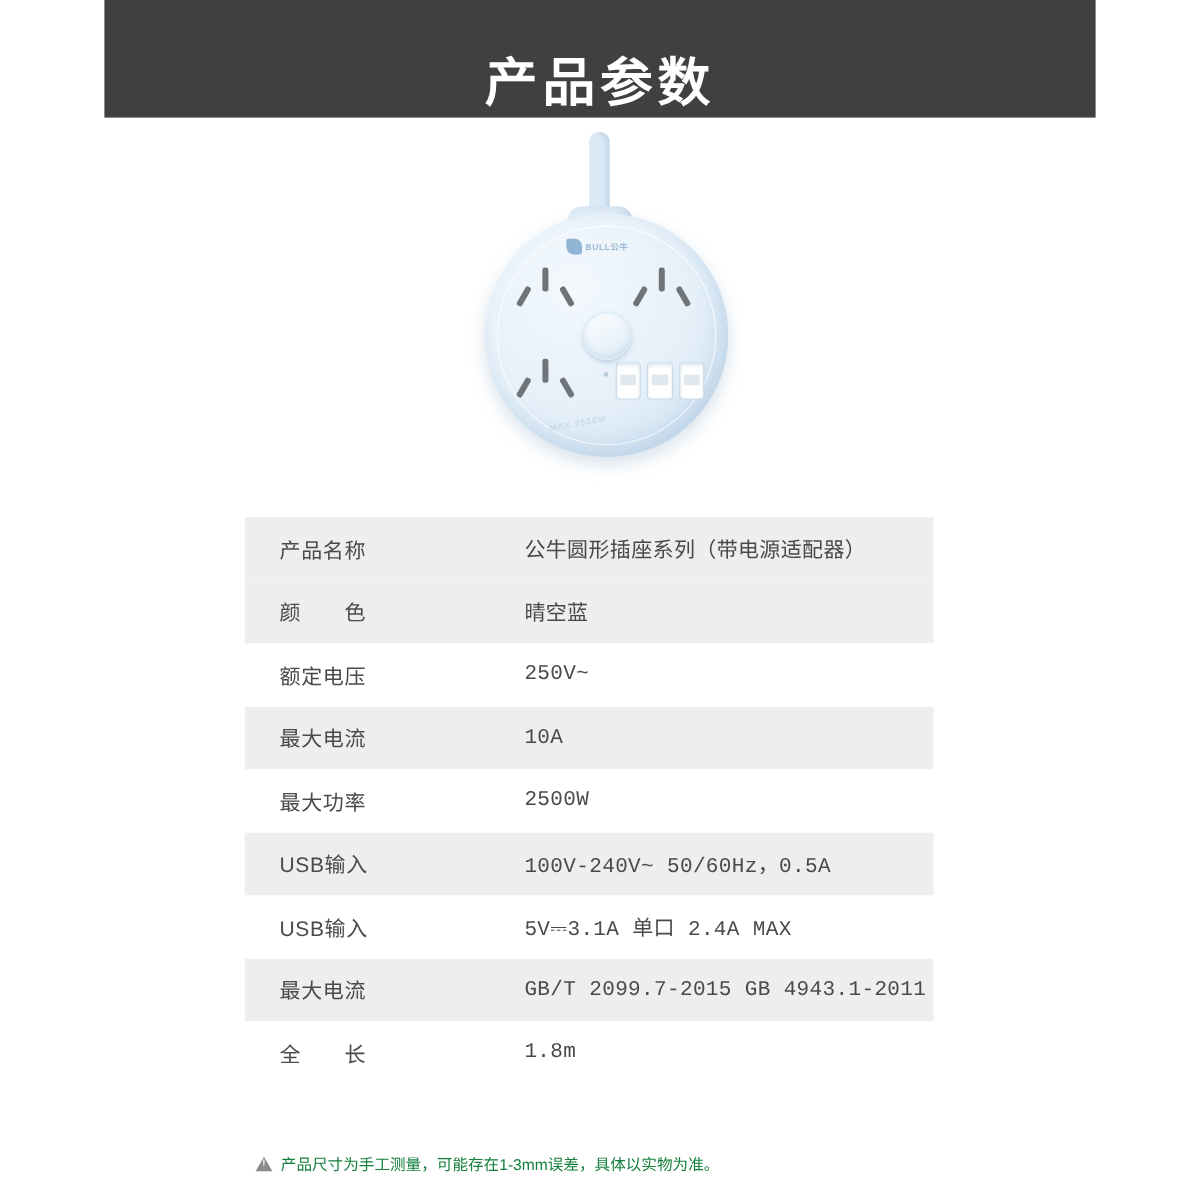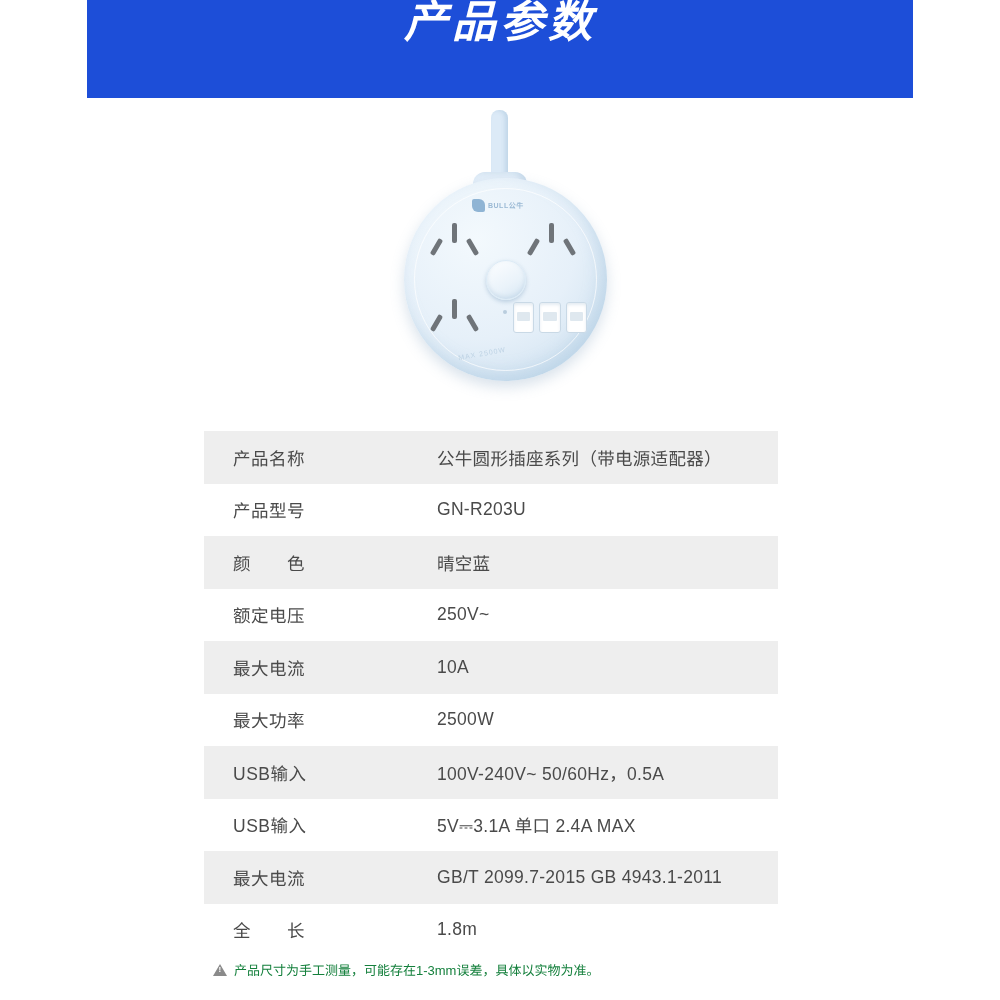--- a/index.html
+++ b/index.html
@@ -16,25 +16,24 @@
     overflow: hidden;
   }
 
   
   .banner {
     position: absolute;
     left: 87px;
     top: 0;
     width: 826px;
     height: 98px;
-    background: #1d4ed8;
+    background: #404040;
     display: flex;
-    align-items: flex-start;
+    align-items: flex-end;
     justify-content: center;
-    font-style: italic;
   }
   .banner-title {
     color: #ffffff;
     font-size: 44px;
     font-weight: bold;
     letter-spacing: 4px;
     line-height: 1;
     padding-bottom: 6px;
   }
 
@@ -216,20 +215,21 @@
     padding: 0;
   }
   .spec-table td.label {
     width: 187px;
     padding-left: 29px;
     letter-spacing: 0.5px;
   }
   .spec-table td.value {
     padding-left: 17px;
     letter-spacing: 0.3px;
+    font-family: Liberation Mono, monospace;
   }
 
   .note {
     position: absolute;
     left: 213px;
     top: 960px;
     width: 700px;
     display: flex;
     align-items: center;
     gap: 7px;
@@ -303,24 +303,20 @@
     <div class="socket-footmark">MAX 2500W</div>
   </div>
 </div>
 
 <table class="spec-table">
   <tbody>
     <tr class="shaded">
       <td class="label">产品名称</td>
       <td class="value">公牛圆形插座系列（带电源适配器）</td>
     </tr>
-    <tr>
-      <td class="label">产品型号</td>
-      <td class="value">GN-R203U</td>
-    </tr>
     <tr class="shaded">
       <td class="label">颜　　色</td>
       <td class="value">晴空蓝</td>
     </tr>
     <tr>
       <td class="label">额定电压</td>
       <td class="value">250V~</td>
     </tr>
     <tr class="shaded">
       <td class="label">最大电流</td>

